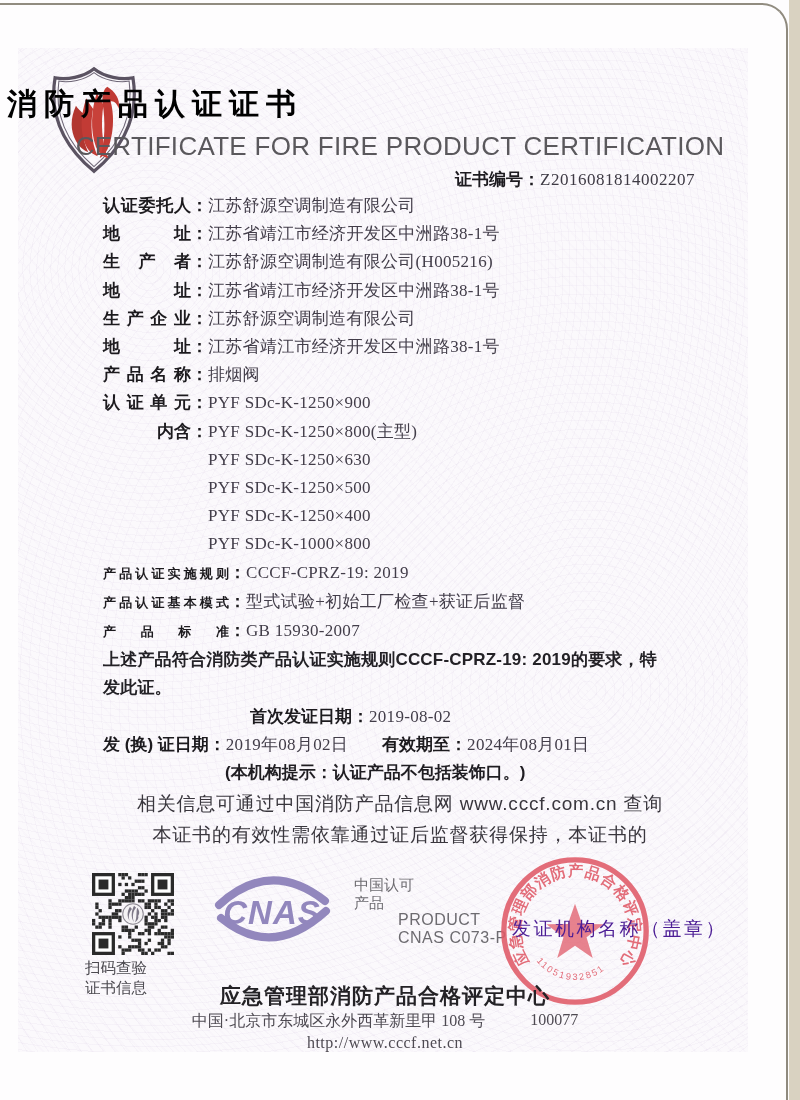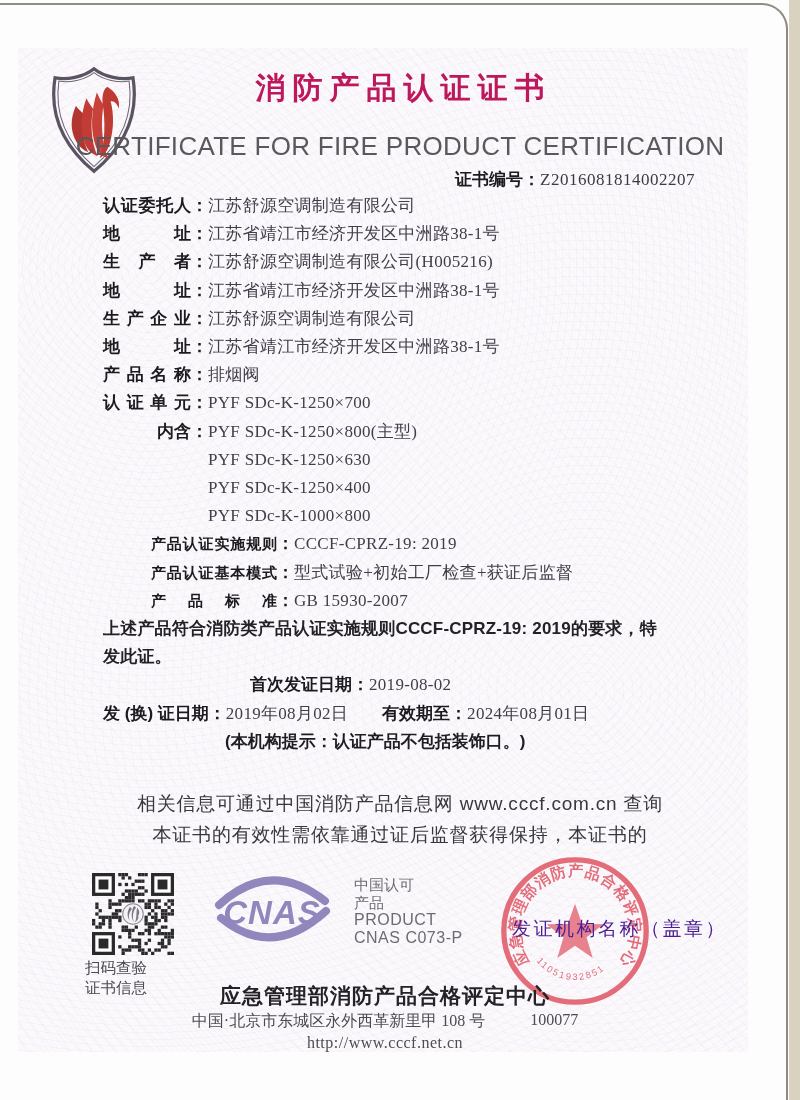--- a/index.html
+++ b/index.html
@@ -14,54 +14,54 @@
       border-top-right-radius:26px;pointer-events:none;}
 
   
   .pattern{position:absolute;left:18px;top:48px;width:730px;height:1004px;
     background-color:#fbf9fc;
     background-image:
       repeating-radial-gradient(circle at 18% 22%, rgba(186,164,204,0.08) 0 1px, transparent 1px 7px),
       repeating-radial-gradient(circle at 78% 64%, rgba(186,164,204,0.07) 0 1px, transparent 1px 9px),
       repeating-linear-gradient(47deg, rgba(205,185,220,0.05) 0 2px, transparent 2px 9px);}
 
-  .title{position:absolute;left:0;top:68px;width:800px;text-align:center;
-      font-size:30px;font-weight:600;color:#be185d;letter-spacing:7px;text-indent:7px;}
+  .title{position:absolute;left:0;top:84px;width:800px;
+      font-size:30px;font-weight:600;color:#000000;letter-spacing:7px;text-indent:7px;}
   .subtitle{position:absolute;left:0;top:131px;width:800px;text-align:center;
       font-size:26px;color:#5a585c;letter-spacing:0.3px;}
   .certno{position:absolute;left:455px;top:168px;font-size:17px;color:#2a282c;text-align:right;}
   .certno .lblb{font-weight:700;color:#1d1b20;}
   .certno .valv{font-family:"Liberation Serif",serif;color:#3e3a44;letter-spacing:0.5px;}
 
   .body-flow{position:absolute;left:103px;top:192px;width:620px;
       font-size:17px;line-height:28.2px;color:#423d49;}
   .row{display:flex;align-items:baseline;}
   .lbl{display:inline-block;width:88px;font-weight:700;color:#1c1a1e;
       text-align:justify;text-align-last:justify;}
   .lbl.right{text-align:right;text-align-last:right;}
-  .lbl.w2{width:126px;font-size:15px;margin-left:48px;}
+  .lbl.w2{width:126px;font-size:13px;}
   .colon{font-weight:700;color:#1c1a1e;}
   .val{font-family:"Liberation Serif",serif;white-space:pre-wrap;letter-spacing:0.3px;}
   .indent-val{margin-left:105px;}
   .statement{width:562px;font-weight:600;color:#232126;letter-spacing:0.2px;}
   .first-issue{margin-left:147px;}
   .datebold{font-weight:700;color:#1c1a1e;}
   .gap34{display:inline-block;width:34px;}
   .note-row{margin-left:122px;font-weight:700;color:#1f1d22;}
 
   .validity{position:absolute;left:100px;top:788px;width:600px;text-align:center;
       font-size:19px;line-height:31px;font-weight:500;color:#39363d;letter-spacing:0.8px;}
 
   
   .qr-wrap{position:absolute;left:92px;top:873px;width:82px;height:82px;}
   .qr-caption{position:absolute;left:85px;top:958px;width:96px;
       font-size:15.5px;line-height:20px;color:#4c4a50;}
   .cnas-logo{position:absolute;left:212px;top:868px;}
   .cnas-lines{position:absolute;left:354px;top:876px;font-size:15px;line-height:17.5px;color:#6d6b70;}
-  .cnas-lines .en{font-size:16px;letter-spacing:0.5px;}
+  .cnas-lines .en{font-size:16px;letter-spacing:0.5px;margin-left:44px;}
 
   .stamp{position:absolute;left:497px;top:853px;width:156px;height:156px;opacity:0.88;}
   .stamp-overlay{position:absolute;left:512px;top:916px;font-size:19px;letter-spacing:2.5px;
       color:#4c1d95;font-family:"Liberation Serif",serif;z-index:5;}
 
   .org-name{position:absolute;left:85px;top:982px;width:600px;text-align:center;
       font-size:21px;font-weight:700;color:#242226;letter-spacing:1px;}
   .addr-line{position:absolute;left:85px;top:1011px;width:600px;display:flex;
       justify-content:center;gap:45px;font-family:"Liberation Serif",serif;
       font-size:16px;color:#4e4a52;}
@@ -124,29 +124,32 @@
       <span class="val">江苏省靖江市经济开发区中洲路38-1号</span>
       </div>
     <div class="row">
       <span class="lbl">产品名称</span>
         <span class="colon">：</span>
       <span class="val">排烟阀</span>
       </div>
     <div class="row">
       <span class="lbl">认证单元</span>
         <span class="colon">：</span>
-      <span class="val">PYF SDc-K-1250×700</span>
+      <span class="val">PYF SDc-K-1250×900</span>
       </div>
     <div class="row">
       <span class="lbl right">内含</span>
         <span class="colon">：</span>
       <span class="val">PYF SDc-K-1250×800(主型)</span>
       </div>
     <div class="row">
       <span class="val indent-val">PYF SDc-K-1250×630</span>
+      </div>
+    <div class="row">
+      <span class="val indent-val">PYF SDc-K-1250×500</span>
       </div>
     <div class="row">
       <span class="val indent-val">PYF SDc-K-1250×400</span>
       </div>
     <div class="row">
       <span class="val indent-val">PYF SDc-K-1000×800</span>
       </div>
 
     <div class="row">
       <span class="lbl w2">产品认证实施规则</span>

